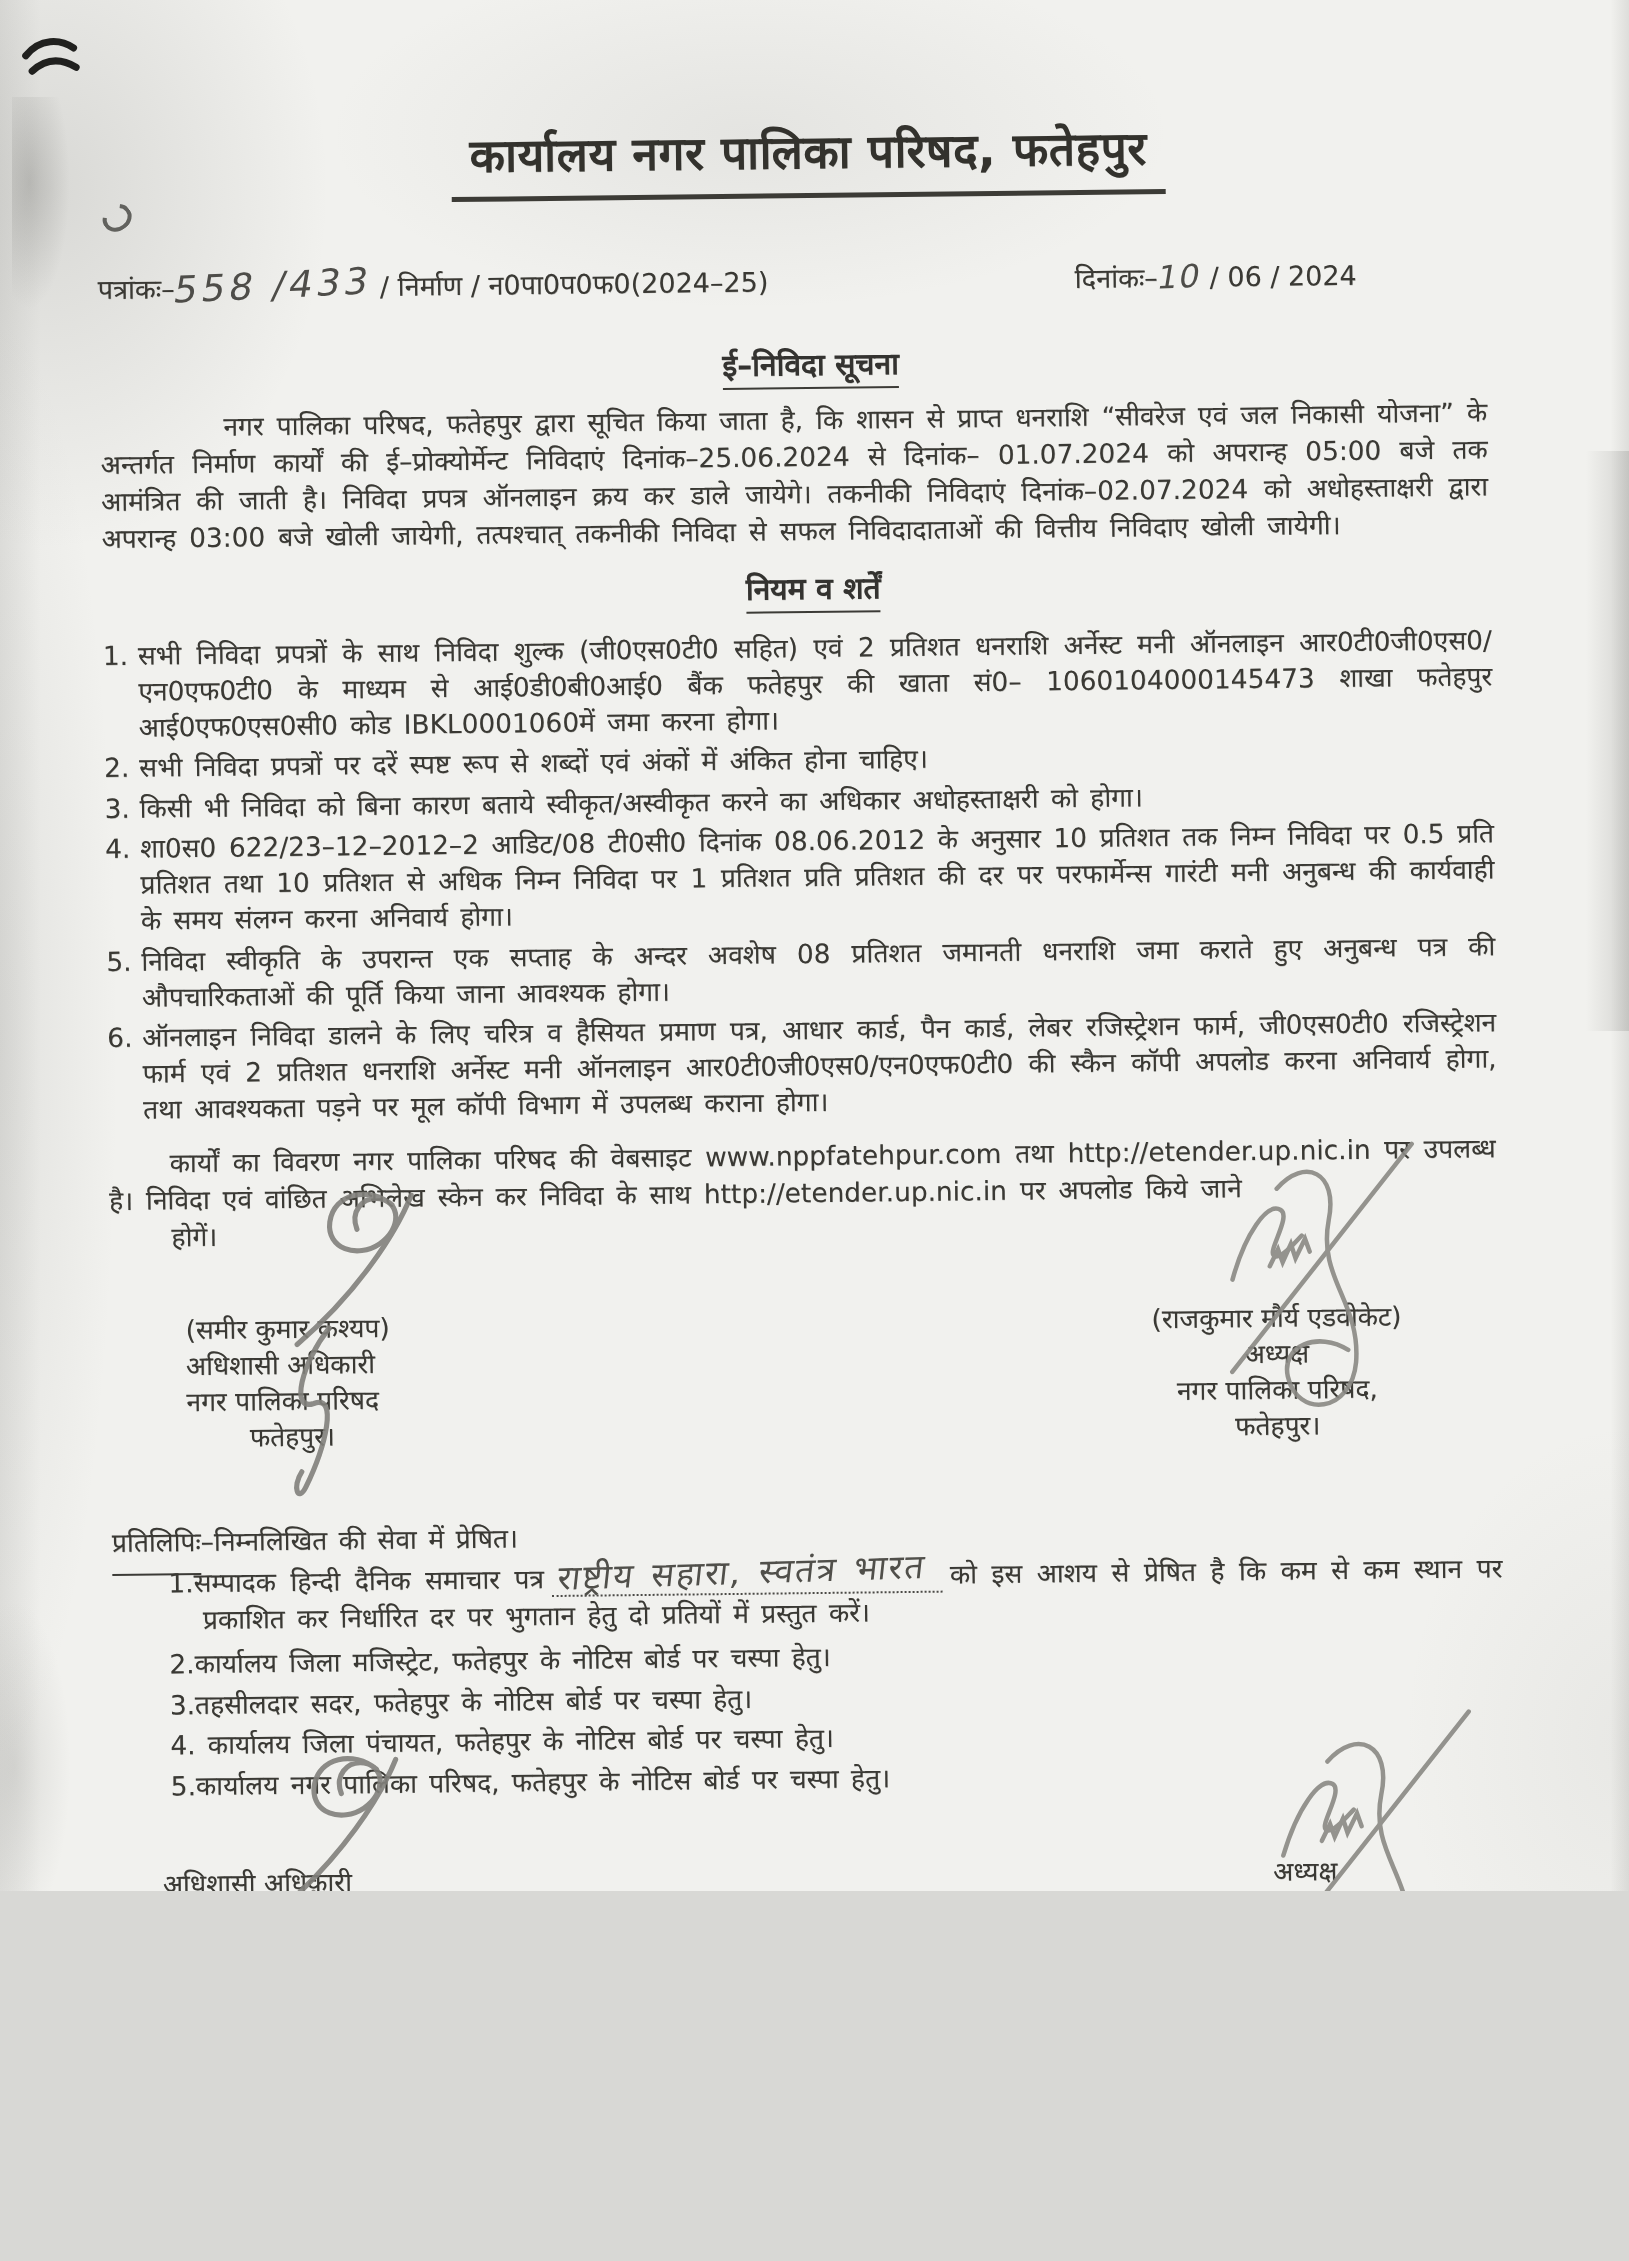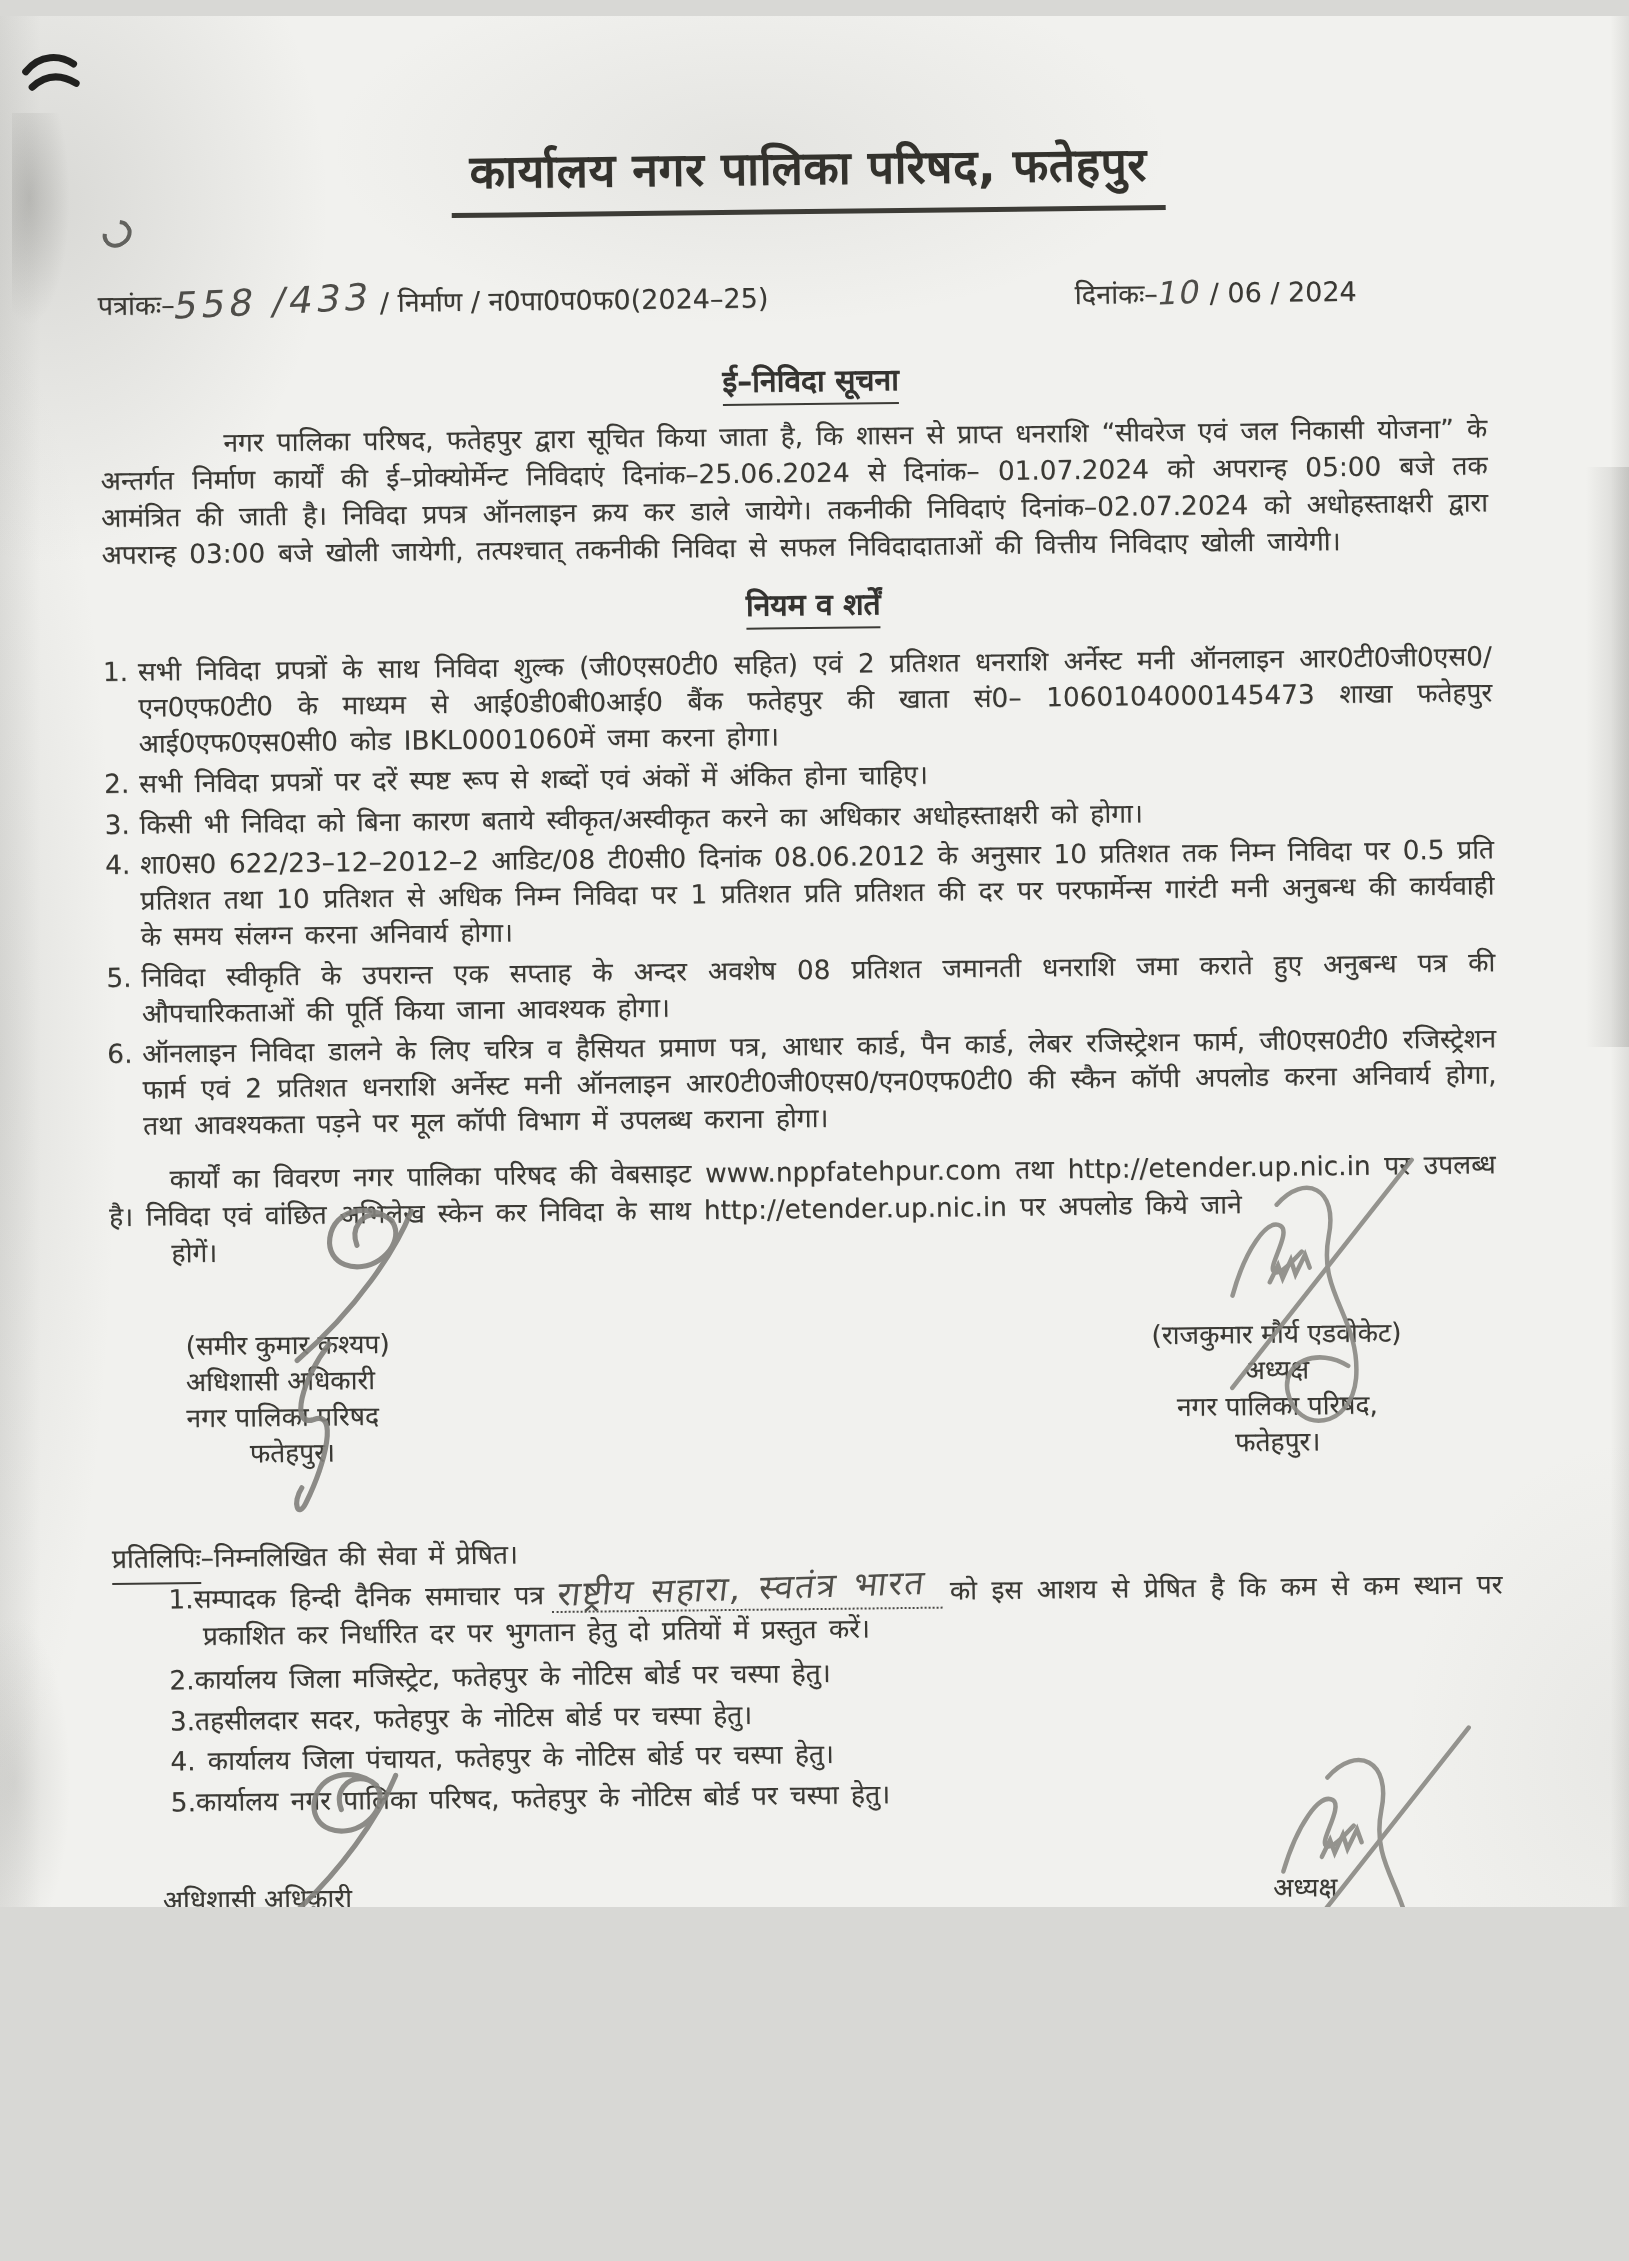--- a/index.html
+++ b/index.html
@@ -12,21 +12,20 @@
     position:relative; width:1630px; height:1891px; overflow:hidden;
     color:#3a3934;
     background-color:#f1f1ee;
     background-image:
       radial-gradient(ellipse 451px 580px at 3% 10%, rgba(130,130,126,0.22), transparent 62%),
       radial-gradient(ellipse 168px 1032px at 0% 55%, rgba(140,140,136,0.15), transparent 70%),
       radial-gradient(ellipse 645px 271px at 46% 7%, rgba(150,150,146,0.14), transparent 65%),
       radial-gradient(ellipse 322px 451px at 100% 92%, rgba(150,150,146,0.10), transparent 70%),
       linear-gradient(90deg, rgba(95,95,92,0.12), transparent 2.5%),
       linear-gradient(270deg, rgba(95,95,92,0.14), transparent 1.2%);
-    margin-top: 16px;
   }
   .content {
     position:absolute; left:0; top:0; width:100%;
     transform:rotate(-0.65deg); transform-origin:50% 38%;
     padding-top:119px;
     text-shadow:0.3px 0.4px 0.5px rgba(55,55,50,0.35);
   }
   
   .title-wrap { text-align:center; }
   .doc-title {
@@ -80,21 +79,21 @@
     position:absolute; pointer-events:none; z-index:2; opacity:0.9;
   }
   .sig-eo-top  { left:76px; top:-121px; }
   .sig-ch-top  { left:3.9px;  top:-166px; }
   .sig-eo-bot  { left:83px; top:-111px; }
   .sig-ch-bot  { left:-3.9px; top:-153px; }
   .sig-line { position:relative; z-index:1; }
   
   .copies { margin-top:67px; font-size:26.4px; line-height:37px; }
   .copies-heading { margin-left:103px; word-spacing:3.2px; }
-  .copies-heading .und { border-bottom:2.6px solid #3c3b36; padding-bottom:9px; }
+  .copies-heading .und { border-bottom:2.6px solid #3c3b36; padding-bottom:16px; }
   .copy-item { margin:3.9px 137px 3.9px 193px; text-indent:-34px; text-align:justify; word-spacing:3.9px; }
   .copy-item.first { margin-bottom:6.4px; }
   .hw-wrap {
     display:inline-block; border-bottom:2.6px dotted #4c4b47;
     padding:0 17px 0 6.4px; margin:0 7.7px; text-indent:0; line-height:32px;
   }
   .hw-news {
     font-size:34px; letter-spacing:1.9px; color:#504f4a;
     transform:skewX(-8deg) rotate(-1.2deg); top:-2.6px;
   }

